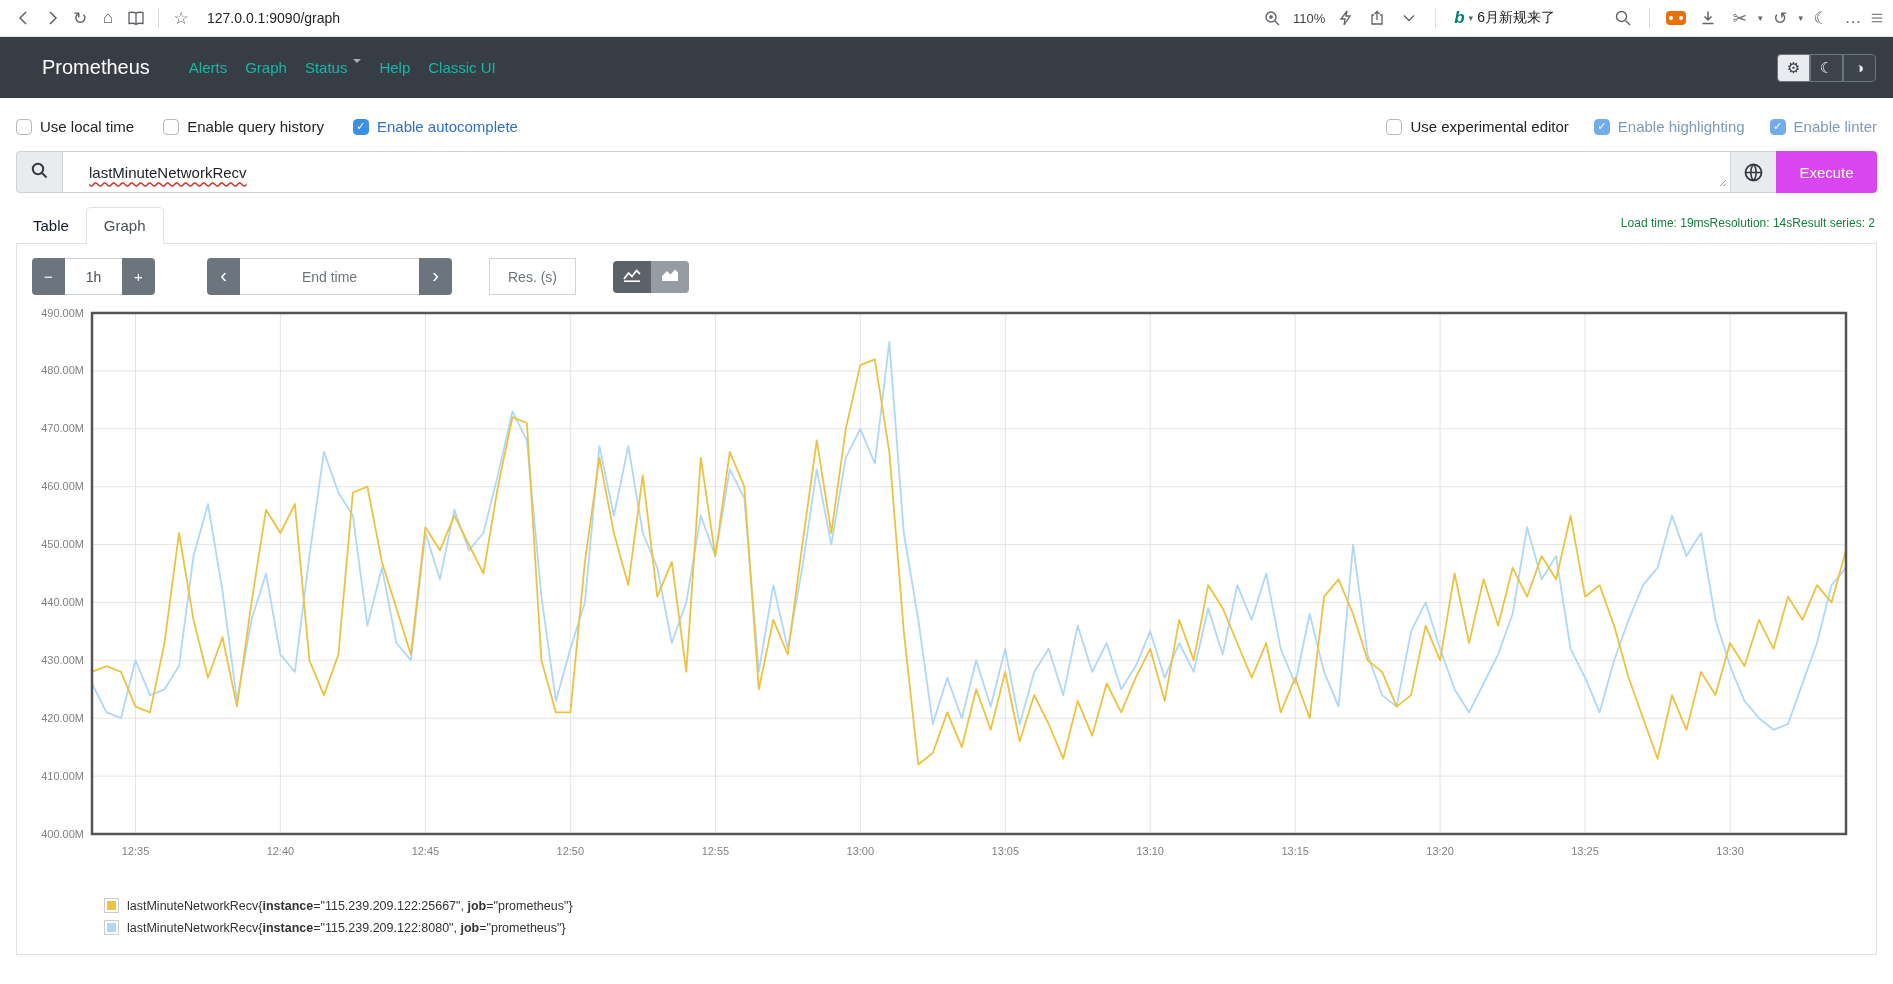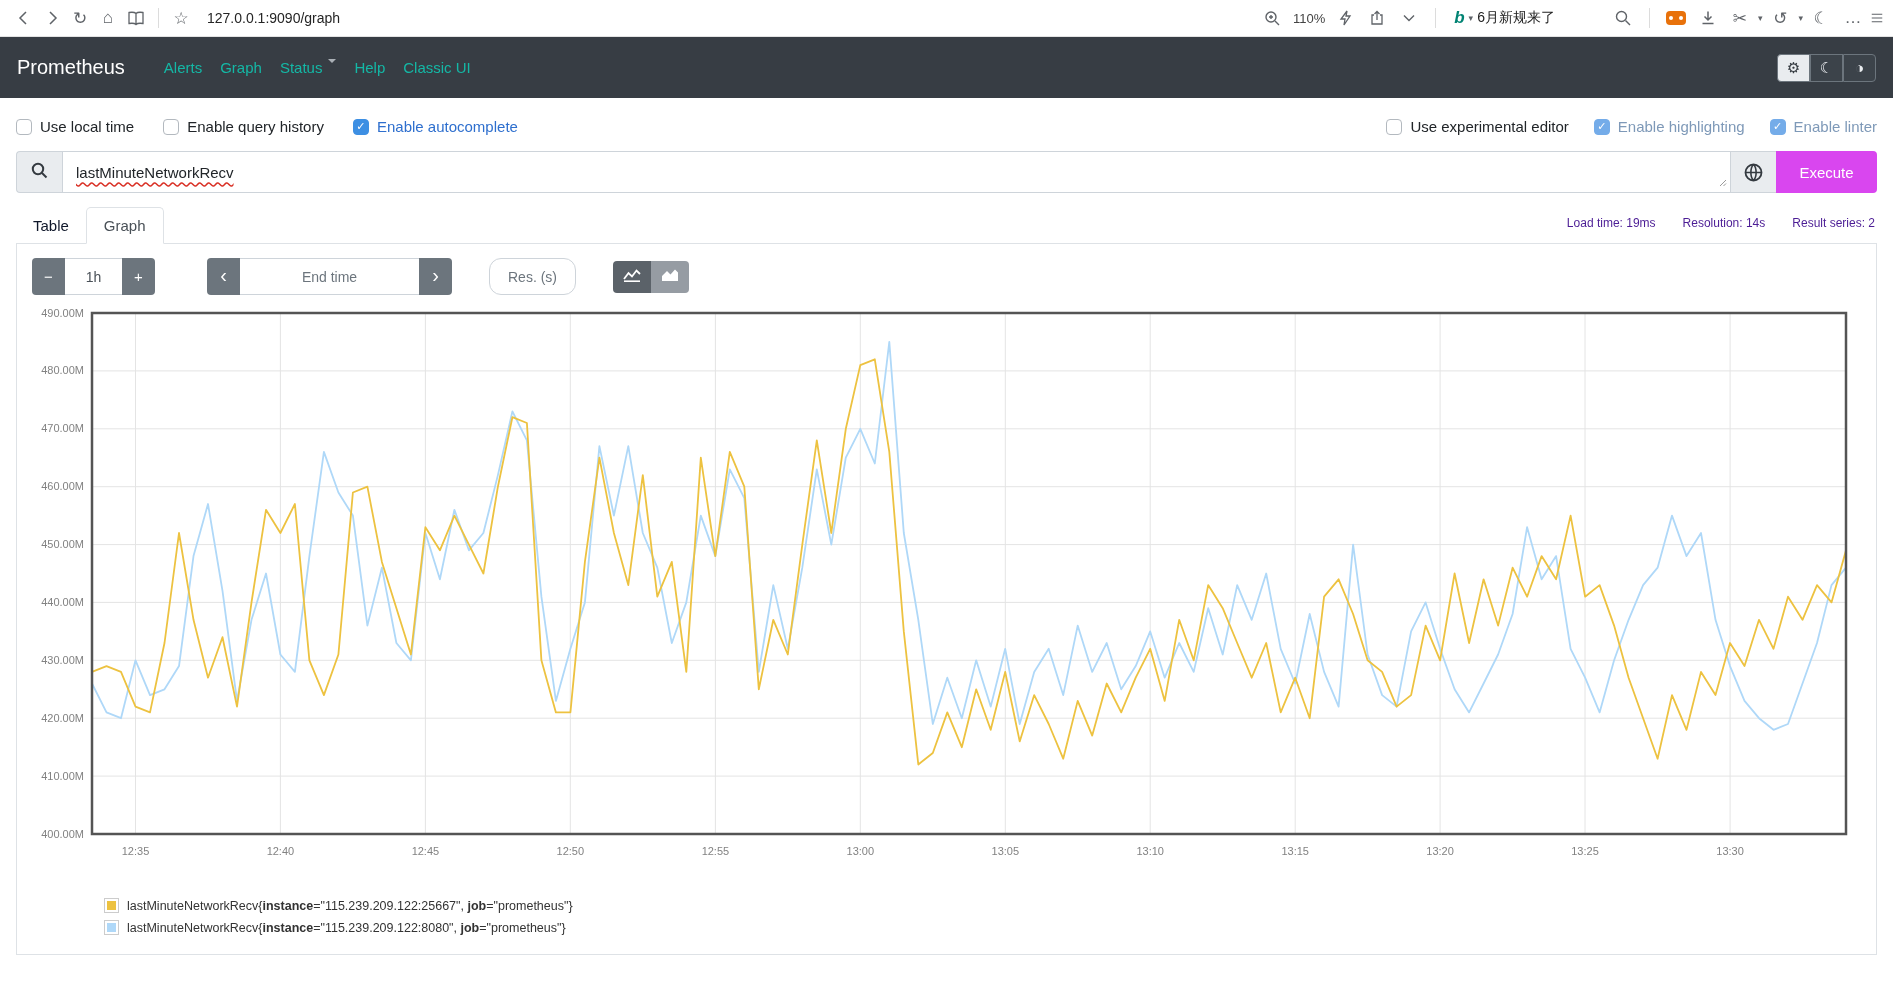--- a/index.html
+++ b/index.html
@@ -19,21 +19,21 @@
   .zoom-lbl { font-size:13px; color:#444; margin:0 2px; }
   .bing-pill { display:flex; align-items:center; gap:4px; margin:0 6px; }
   .bing-b { color:#008373; font-weight:bold; font-size:17px; font-style:italic; }
   .caret-sm { font-size:9px; color:#5f6368; }
   .cn-text { font-size:14px; color:#222; }
   .gamepad { width:20px; height:14px; background:#e8710a; border-radius:4px; position:relative; }
   .gamepad:before, .gamepad:after { content:""; position:absolute; top:5px; width:4px; height:4px; background:#fff; border-radius:50%; }
   .gamepad:before { left:3px; } .gamepad:after { right:3px; }
   
   .pnav { height:61px; background:#373d44; display:flex; align-items:center; padding:0 17px; }
-  .brand { color:#fff; font-size:20px; margin-right:30px; }
+  .brand { color:#fff; font-size:20px; margin-right:30px;margin-left:25px; }
   .pnav-link { color:#14b8a6; font-size:15px; padding:8px 9px; display:inline-flex; align-items:flex-start; }
   .dd-caret { width:0; height:0; border-left:4px solid transparent; border-right:4px solid transparent; border-top:4px solid #aab0b6; margin-left:6px; }
   .theme-group { margin-left:auto; display:flex; }
   .tg-btn { width:33px; height:28px; display:flex; align-items:center; justify-content:center; font-size:15px; border:1px solid #6c757d; }
   .tg-btn.light { background:#e9ecef; color:#343a40; border-radius:4px 0 0 4px; }
   .tg-btn.dark { background:#3c434a; color:#e9ecef; }
   .tg-btn.dark:last-child { border-radius:0 4px 4px 0; }
   
   .opts-row { display:flex; align-items:center; padding:20px 16px 16px 16px; font-size:15px; }
   .opt { display:flex; align-items:center; margin-right:29px; }
@@ -41,42 +41,42 @@
   .opts-right .opt { margin-right:0; margin-left:25px; }
   .cb { width:16px; height:16px; border:1px solid #b3b9bf; border-radius:4px; background:#fff; margin-right:8px; display:inline-flex; align-items:center; justify-content:center; font-size:11px; color:#fff; flex:none; }
   .cb.on-strong { background:#3d8fe3; border-color:#3d8fe3; }
   .cb.on-soft { background:#74ace9; border-color:#74ace9; }
   .lbl-blue { color:#2e6fce; }
   .lbl-soft { color:#7e99b8; }
   
   .query-row { display:flex; margin:0 16px; height:42px; }
   .q-addon { width:46px; background:#e9ecef; border:1px solid #ced4da; display:flex; align-items:center; justify-content:center; }
   .q-addon.first { border-radius:4px 0 0 4px; border-right:none; }
-  .q-editor { flex:1; border:1px solid #ced4da; border-right:none; background:#fff; display:flex; align-items:center; padding-left:13px; font-size:15px; position:relative; }
+  .q-editor { flex:1; border:1px solid #ced4da; border-right:none; background:#fff; display:flex; align-items:center; padding-left:26px; font-size:15px; position:relative; }
   .q-text { text-decoration:underline wavy #d93025; text-underline-offset:4px; }
   .rsz { position:absolute; right:3px; bottom:2px; }
   .q-globe { width:46px; background:#e9ecef; border:1px solid #ced4da; border-right:none; display:flex; align-items:center; justify-content:center; font-size:18px; color:#343a40; }
   .exec-btn { width:101px; background:#d946ef; color:#fff; font-size:15px; display:flex; align-items:center; justify-content:center; border-radius:0 4px 4px 0; }
   
   .tab-row { display:flex; align-items:flex-end; margin:14px 16px 0 16px; border-bottom:1px solid #dee2e6; position:relative; }
   .tab { padding:9px 17px; font-size:15px; }
   .tab.inactive { color:#0f172a; }
   .tab.active { background:#fff; border:1px solid #dee2e6; border-bottom:1px solid #fff; border-radius:5px 5px 0 0; color:#495057; margin-bottom:-1px; }
-  .stats { position:absolute; right:2px; top:9px; font-size:12px; color:#4c1d95; display:flex; gap:27px;align-items:flex-end; }
+  .stats { position:absolute; right:2px; top:9px; font-size:12px; color:#15803d; display:flex; gap:0;align-items:flex-end; }
   
   .panel { margin:0 16px; border:1px solid #dee2e6; border-top:none; padding:13px 13px 12px 13px; }
   .controls { display:flex; align-items:center; margin:1px 0 11px 2px; }
   .grp { display:flex; height:37px; }
   .gbtn { width:33px; background:#6c757d; color:#fff; display:flex; align-items:center; justify-content:center; font-size:15px; }
   .gbtn.rl { border-radius:4px 0 0 4px; } .gbtn.rr { border-radius:0 4px 4px 0; }
   .gbtn.chev { font-size:20px; padding-bottom:3px; }
   .ginput { border:1px solid #ced4da; border-left:none; border-right:none; width:57px; text-align:center; font-size:14px; color:#495057; outline:none; }
   .ginput.endt { width:179px; }
   .ginput::placeholder { color:#6c757d; opacity:1; }
-  .res-input { height:37px; width:87px; border:1px solid #ced4da; border-radius:12px; text-align:center; font-size:14px; color:#495057; outline:none; margin-left:37px; }
+  .res-input { height:37px; width:87px; border:1px solid #ced4da; border-radius:0; text-align:center; font-size:14px; color:#495057; outline:none; margin-left:37px; }
   .res-input::placeholder { color:#6c757d; opacity:1; }
   .gap1 { width:15px; } .gap2 { width:37px; }
   .tgl { display:flex; height:32px; margin-left:37px; }
   .tgl-btn { width:38px; display:flex; align-items:center; justify-content:center; }
   .tgl-btn.act { background:#5b6269; border-radius:4px 0 0 4px; }
   .tgl-btn.inact { background:#969ca3; border-radius:0 4px 4px 0; }
   
   .chart-wrap { margin-top:4px; }
   .tick { font-size:11px; fill:#828282; font-family:"Liberation Sans", sans-serif; }
   

